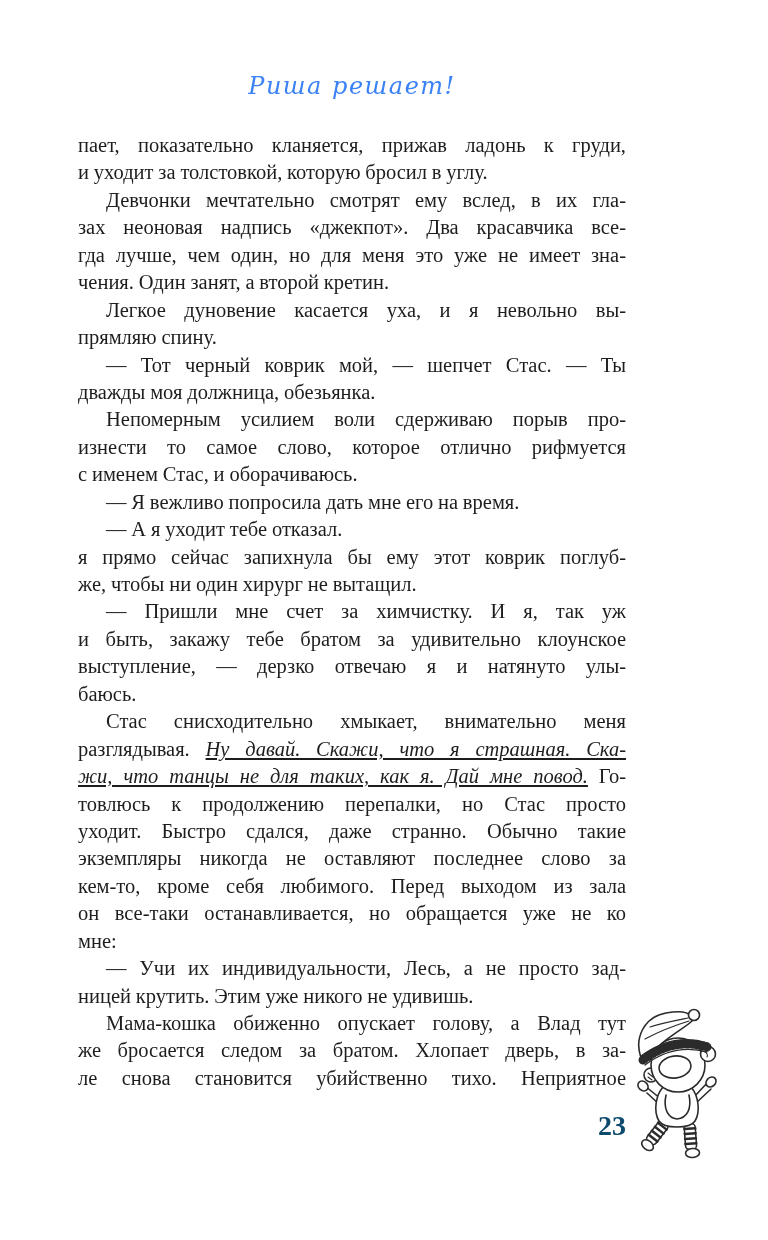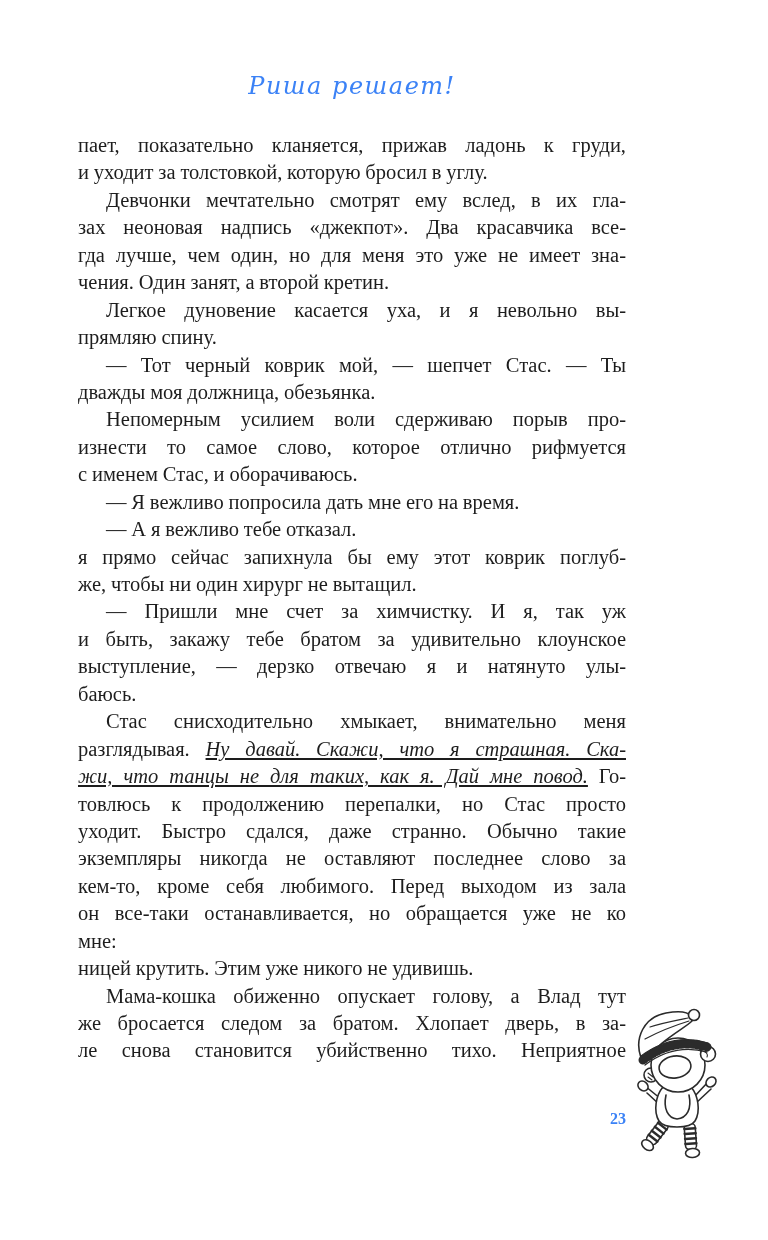--- a/index.html
+++ b/index.html
@@ -44,23 +44,23 @@
     text-align-last: justify;
   }
   .line.ind { padding-left: 28px; }
   .it { font-style: italic; text-decoration: underline; }
   .page-number {
     position: absolute;
     left: 78px;
     top: 1110px;
     width: 548px;
     text-align: right;
-    font-size: 16px;
+    font-size: 28px;
     font-weight: bold;
-    color: #3b82f6;
+    color: #0c4a6e;
   }
   .doodle {
     position: absolute;
     left: 628px;
     top: 1005px;
     width: 100px;
     height: 155px;
   }
 </style>
 </head>
@@ -78,36 +78,37 @@
       <div class="line just"><span>гда лучше, чем один, но для меня это уже не имеет зна-</span></div>
       <div class="line"><span>чения. Один занят, а второй кретин.</span></div>
       <div class="line just ind"><span>Легкое дуновение касается уха, и я невольно вы-</span></div>
       <div class="line"><span>прямляю спину.</span></div>
       <div class="line just ind"><span>— Тот черный коврик мой, — шепчет Стас. — Ты</span></div>
       <div class="line"><span>дважды моя должница, обезьянка.</span></div>
       <div class="line just ind"><span>Непомерным усилием воли сдерживаю порыв про-</span></div>
       <div class="line just"><span>изнести то самое слово, которое отлично рифмуется</span></div>
       <div class="line"><span>с именем Стас, и оборачиваюсь.</span></div>
       <div class="line ind"><span>— Я вежливо попросила дать мне его на время.</span></div>
-      <div class="line ind"><span>— А я вежливо тебе отказал.</span></div>
+      <div class="line ind"><span>— А я уходит тебе отказал.</span></div>
       <div class="line just"><span>я прямо сейчас запихнула бы ему этот коврик поглуб-</span></div>
       <div class="line"><span>же, чтобы ни один хирург не вытащил.</span></div>
       <div class="line just ind"><span>— Пришли мне счет за химчистку. И я, так уж</span></div>
       <div class="line just"><span>и быть, закажу тебе братом за удивительно клоунское</span></div>
       <div class="line just"><span>выступление, — дерзко отвечаю я и натянуто улы-</span></div>
       <div class="line"><span>баюсь.</span></div>
       <div class="line just ind"><span>Стас снисходительно хмыкает, внимательно меня</span></div>
       <div class="line just"><span>разглядывая. </span><span class="it">Ну давай. Скажи, что я страшная. Ска-</span></div>
       <div class="line just"><span class="it">жи, что танцы не для таких, как я. Дай мне повод.</span><span> Го-</span></div>
       <div class="line just"><span>товлюсь к продолжению перепалки, но Стас просто</span></div>
       <div class="line just"><span>уходит. Быстро сдался, даже странно. Обычно такие</span></div>
       <div class="line just"><span>экземпляры никогда не оставляют последнее слово за</span></div>
       <div class="line just"><span>кем-то, кроме себя любимого. Перед выходом из зала</span></div>
       <div class="line just"><span>он все-таки останавливается, но обращается уже не ко</span></div>
       <div class="line"><span>мне:</span></div>
+      <div class="line just ind"><span>— Учи их индивидуальности, Лесь, а не просто зад-</span></div>
       <div class="line"><span>ницей крутить. Этим уже никого не удивишь.</span></div>
       <div class="line just ind"><span>Мама-кошка обиженно опускает голову, а Влад тут</span></div>
       <div class="line just"><span>же бросается следом за братом. Хлопает дверь, в за-</span></div>
       <div class="line just"><span>ле снова становится убийственно тихо. Неприятное</span></div>
     </div>
 
   <div class="page-number">23</div>
 
   <svg class="doodle" viewBox="0 0 100 155" fill="none" stroke="#2b2b2b" stroke-width="1.6" stroke-linecap="round" stroke-linejoin="round">
 

